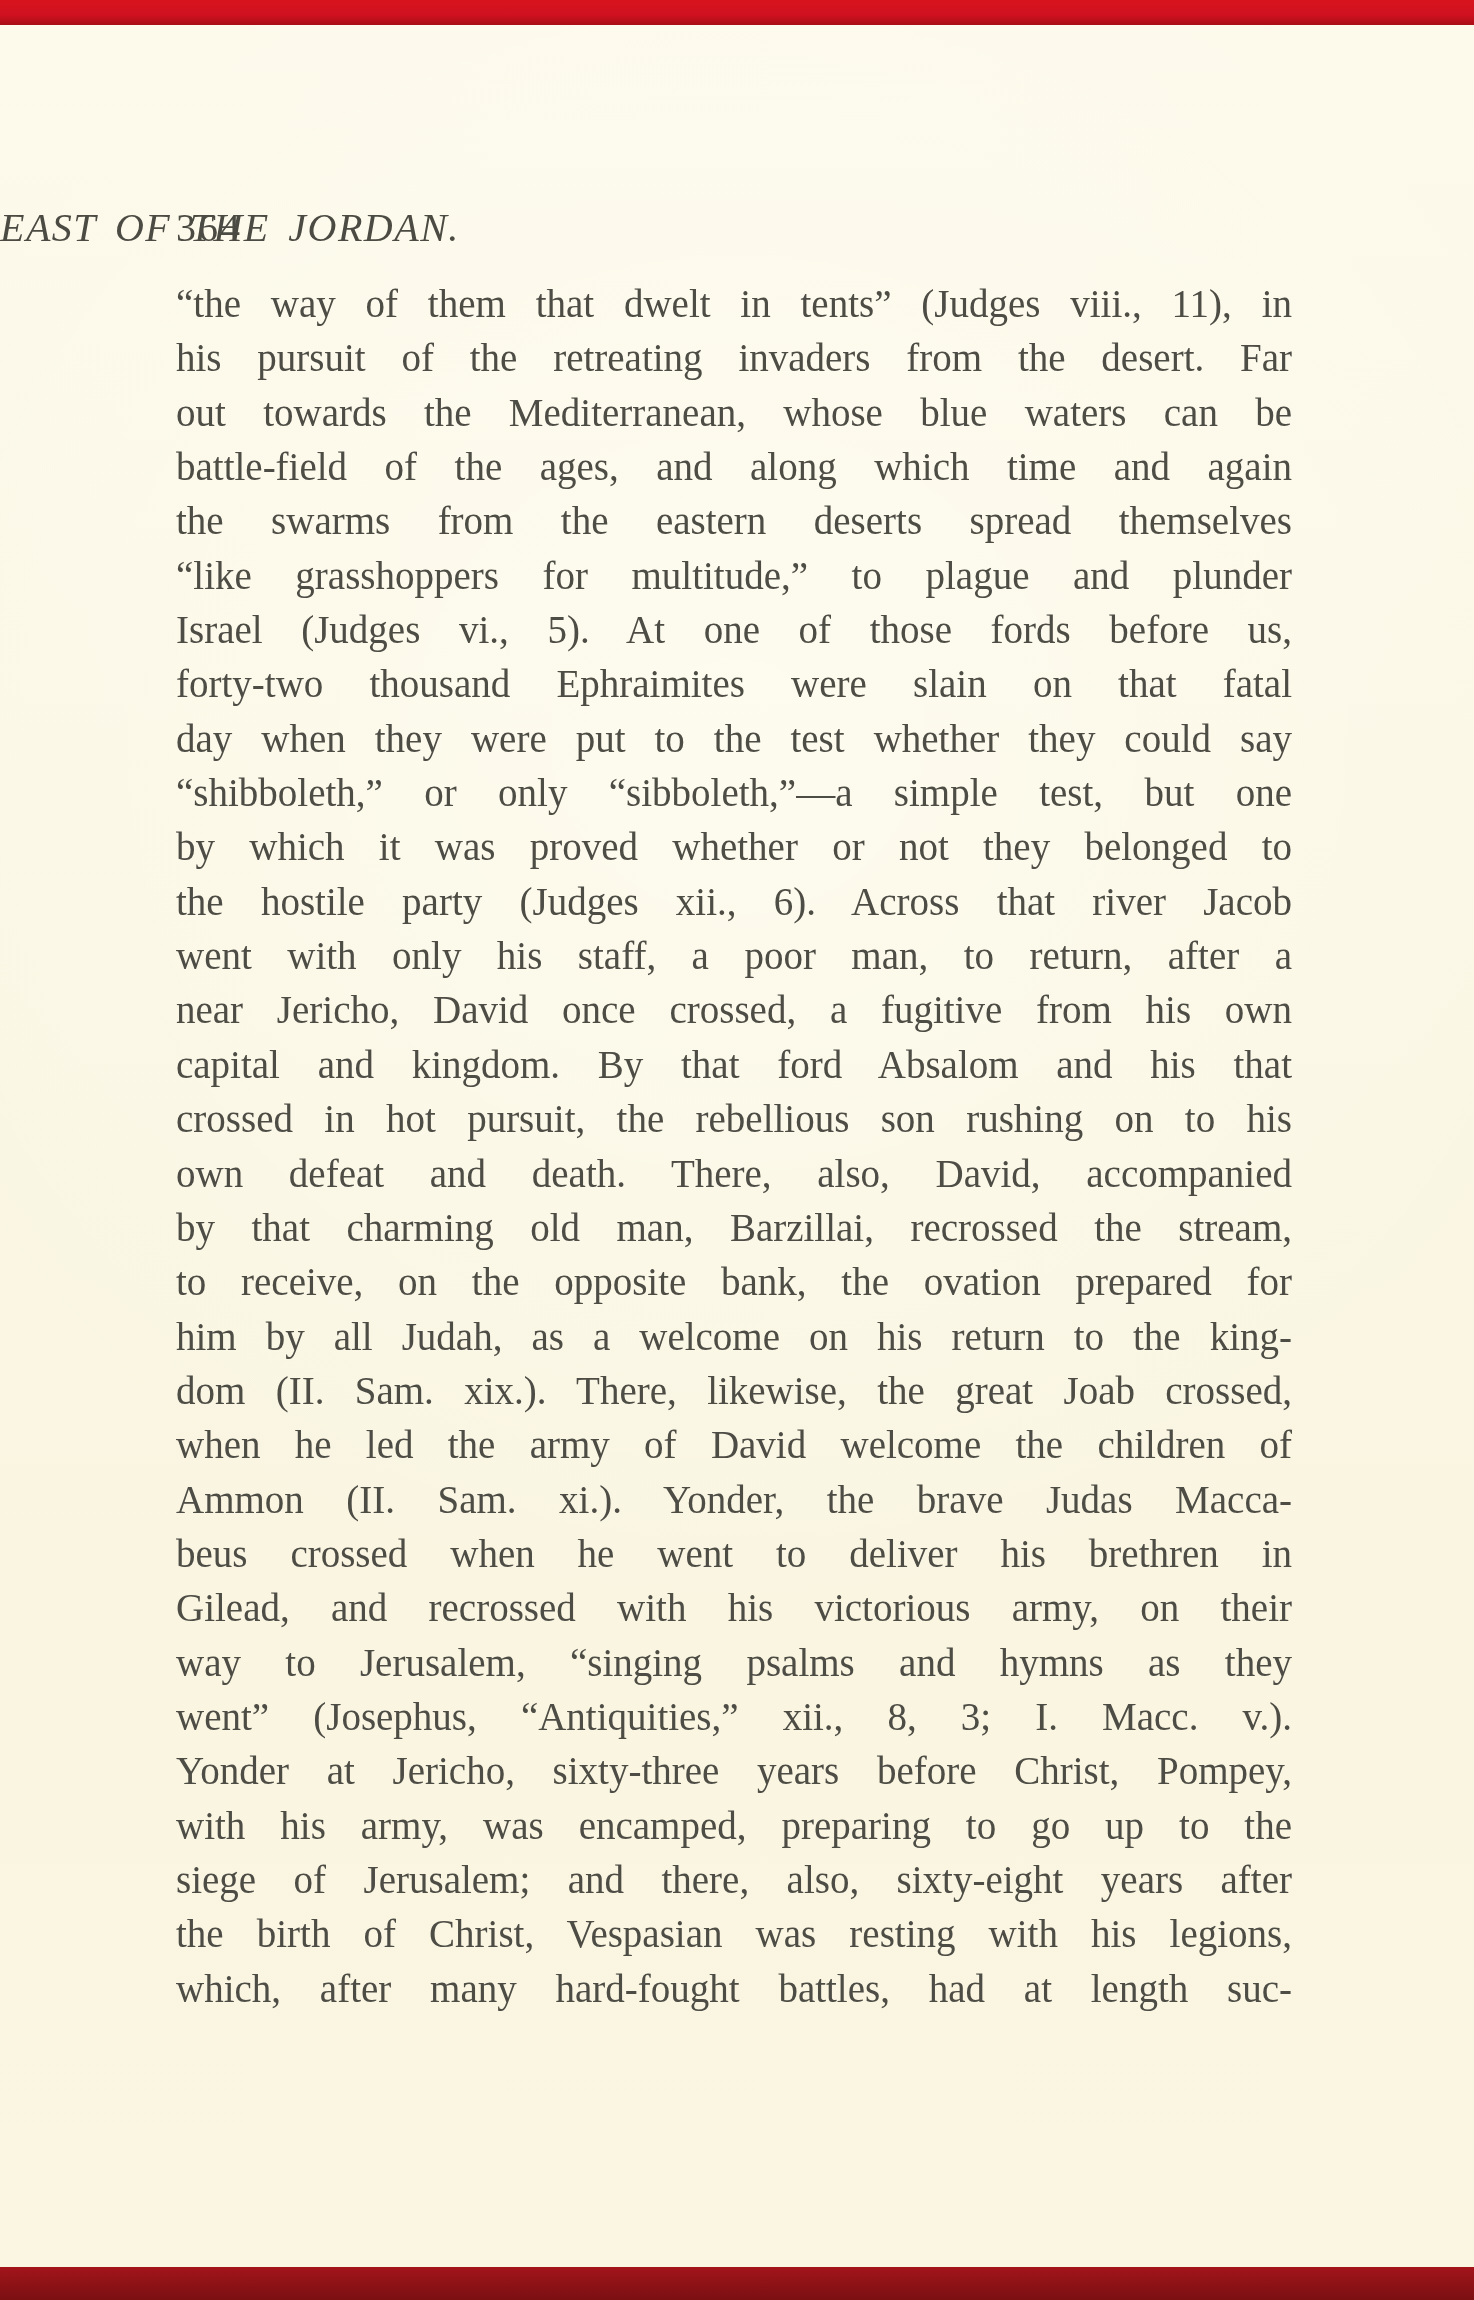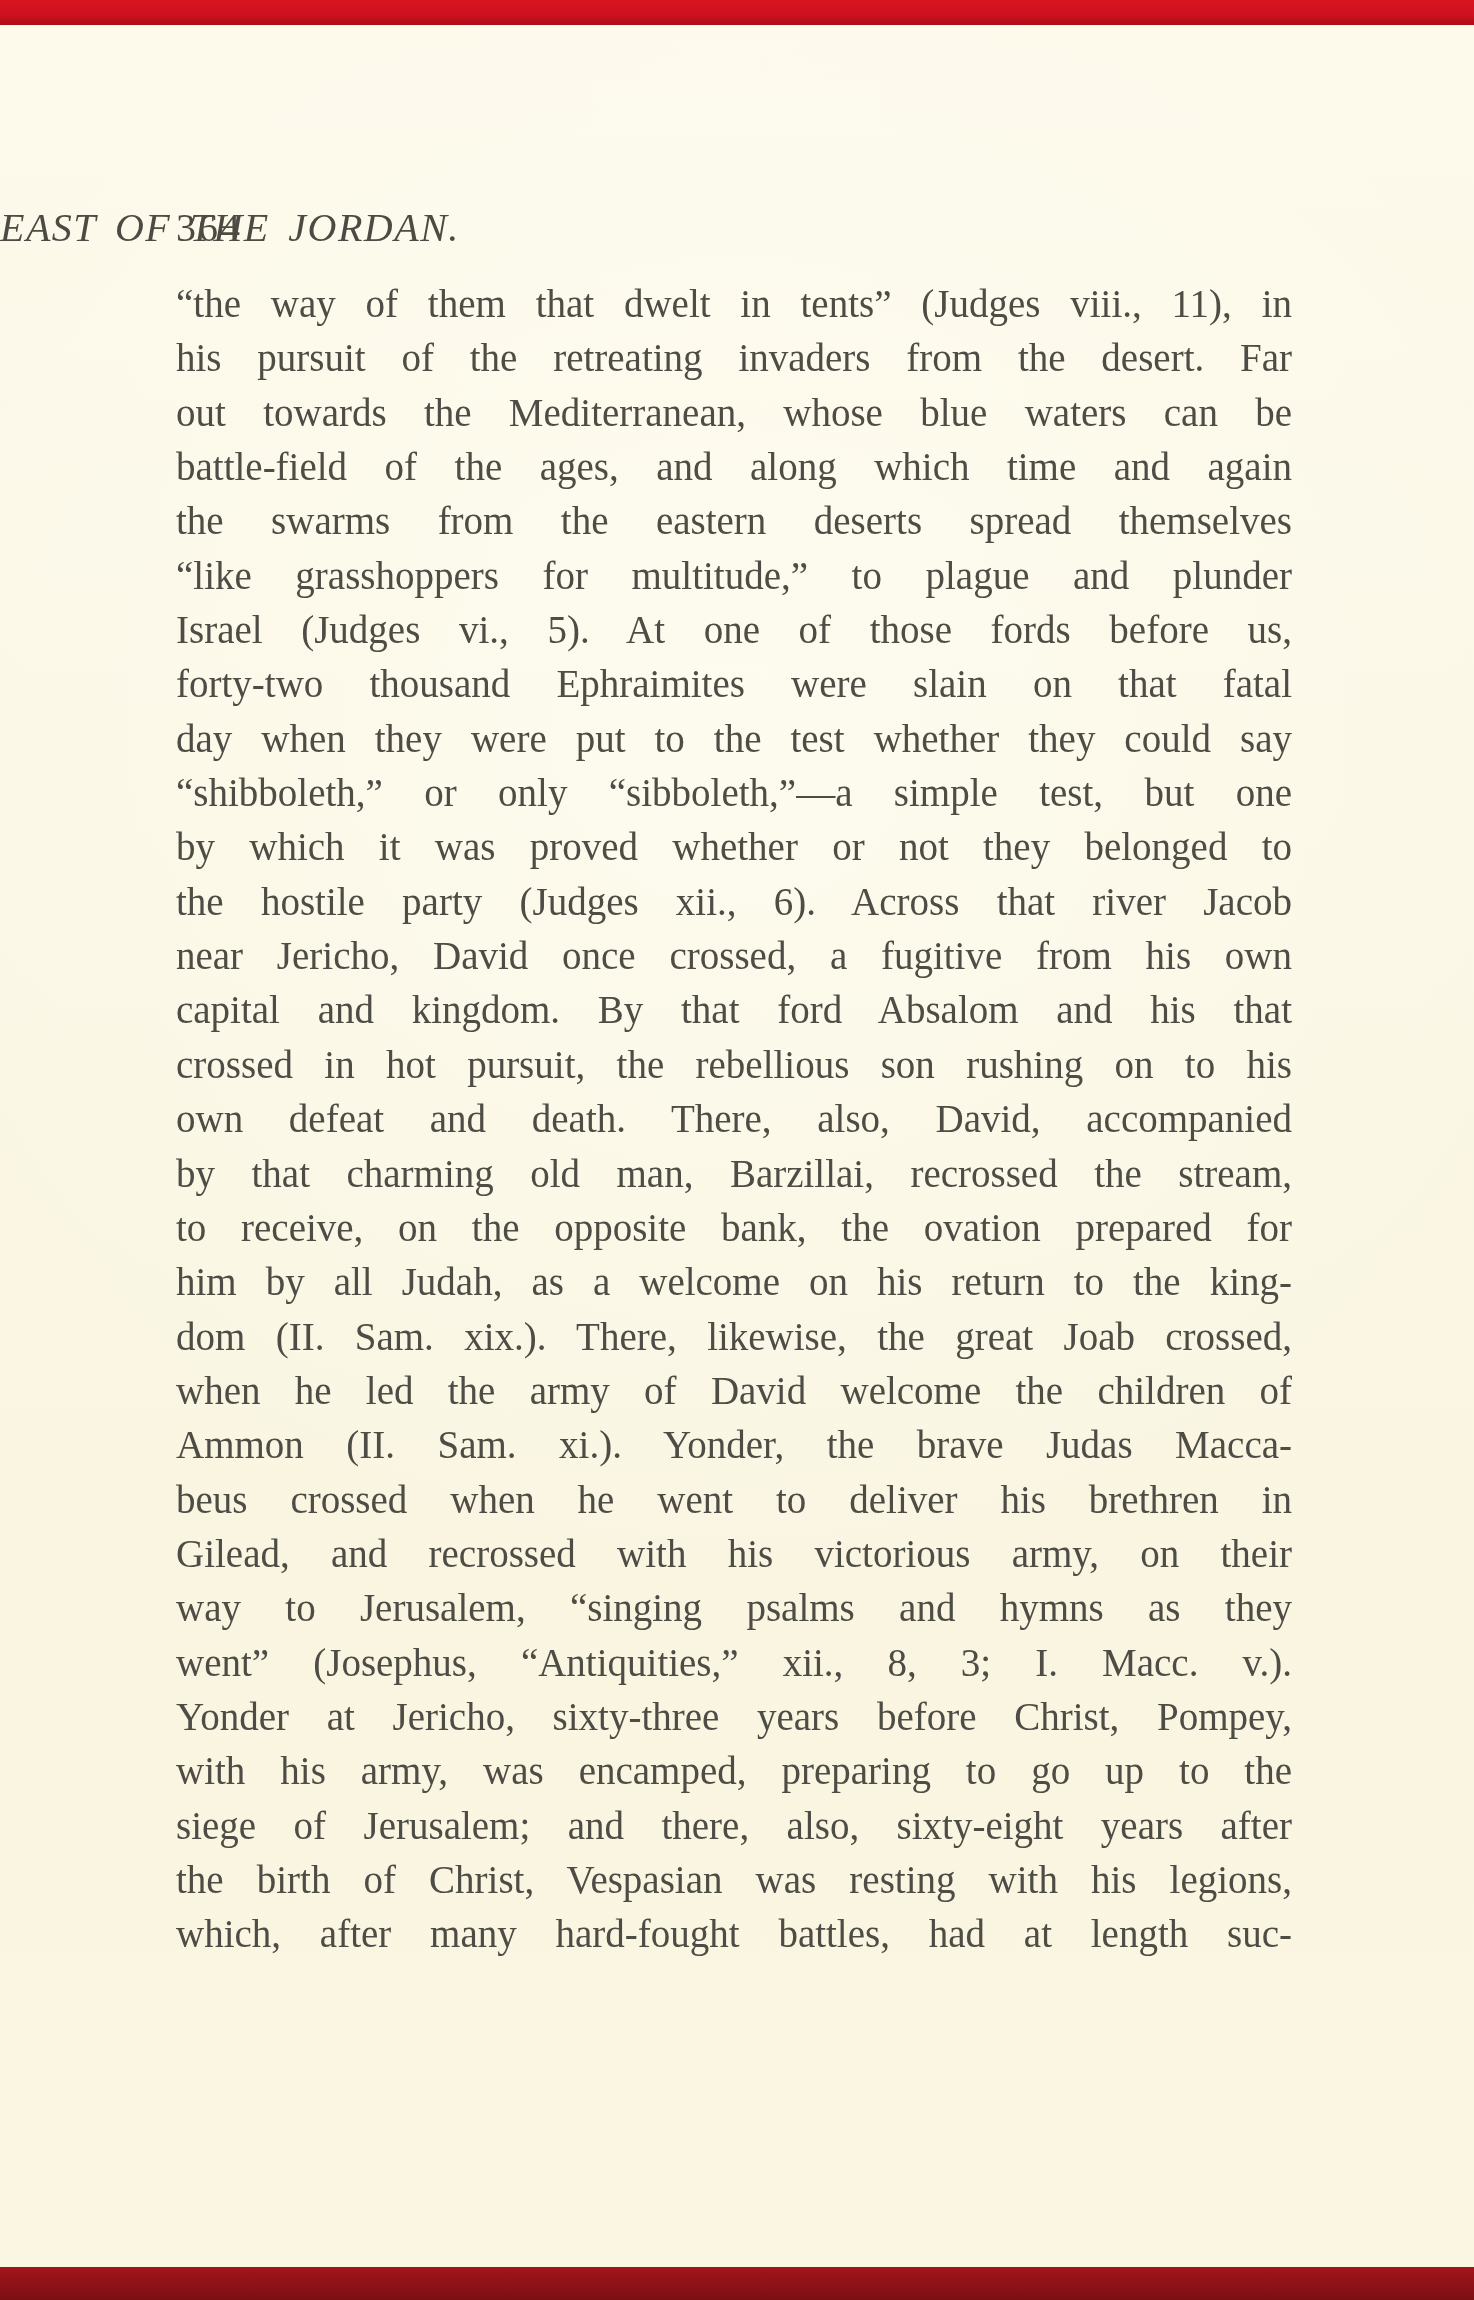--- a/index.html
+++ b/index.html
@@ -72,20 +72,21 @@
     <div class="line">out towards the Mediterranean, whose blue waters can be</div>
     <div class="line">battle-field of the ages, and along which time and again</div>
     <div class="line">the swarms from the eastern deserts spread themselves</div>
     <div class="line">“like grasshoppers for multitude,” to plague and plunder</div>
     <div class="line">Israel (Judges vi., 5).  At one of those fords before us,</div>
     <div class="line">forty-two thousand Ephraimites were slain on that fatal</div>
     <div class="line">day when they were put to the test whether they could say</div>
     <div class="line">“shibboleth,” or only “sibboleth,”—a simple test, but one</div>
     <div class="line">by which it was proved whether or not they belonged to</div>
     <div class="line">the hostile party (Judges xii., 6).  Across that river Jacob</div>
+    <div class="line">went with only his staff, a poor man, to return, after a</div>
     <div class="line">near Jericho, David once crossed, a fugitive from his own</div>
     <div class="line">capital and kingdom.  By that ford Absalom and his that</div>
     <div class="line">crossed in hot pursuit, the rebellious son rushing on to his</div>
     <div class="line">own defeat and death.  There, also, David, accompanied</div>
     <div class="line">by that charming old man, Barzillai, recrossed the stream,</div>
     <div class="line">to receive, on the opposite bank, the ovation prepared for</div>
     <div class="line">him by all Judah, as a welcome on his return to the king-</div>
     <div class="line">dom (II. Sam. xix.).  There, likewise, the great Joab crossed,</div>
     <div class="line">when he led the army of David welcome the children of</div>
     <div class="line">Ammon (II. Sam. xi.).  Yonder, the brave Judas Macca-</div>

